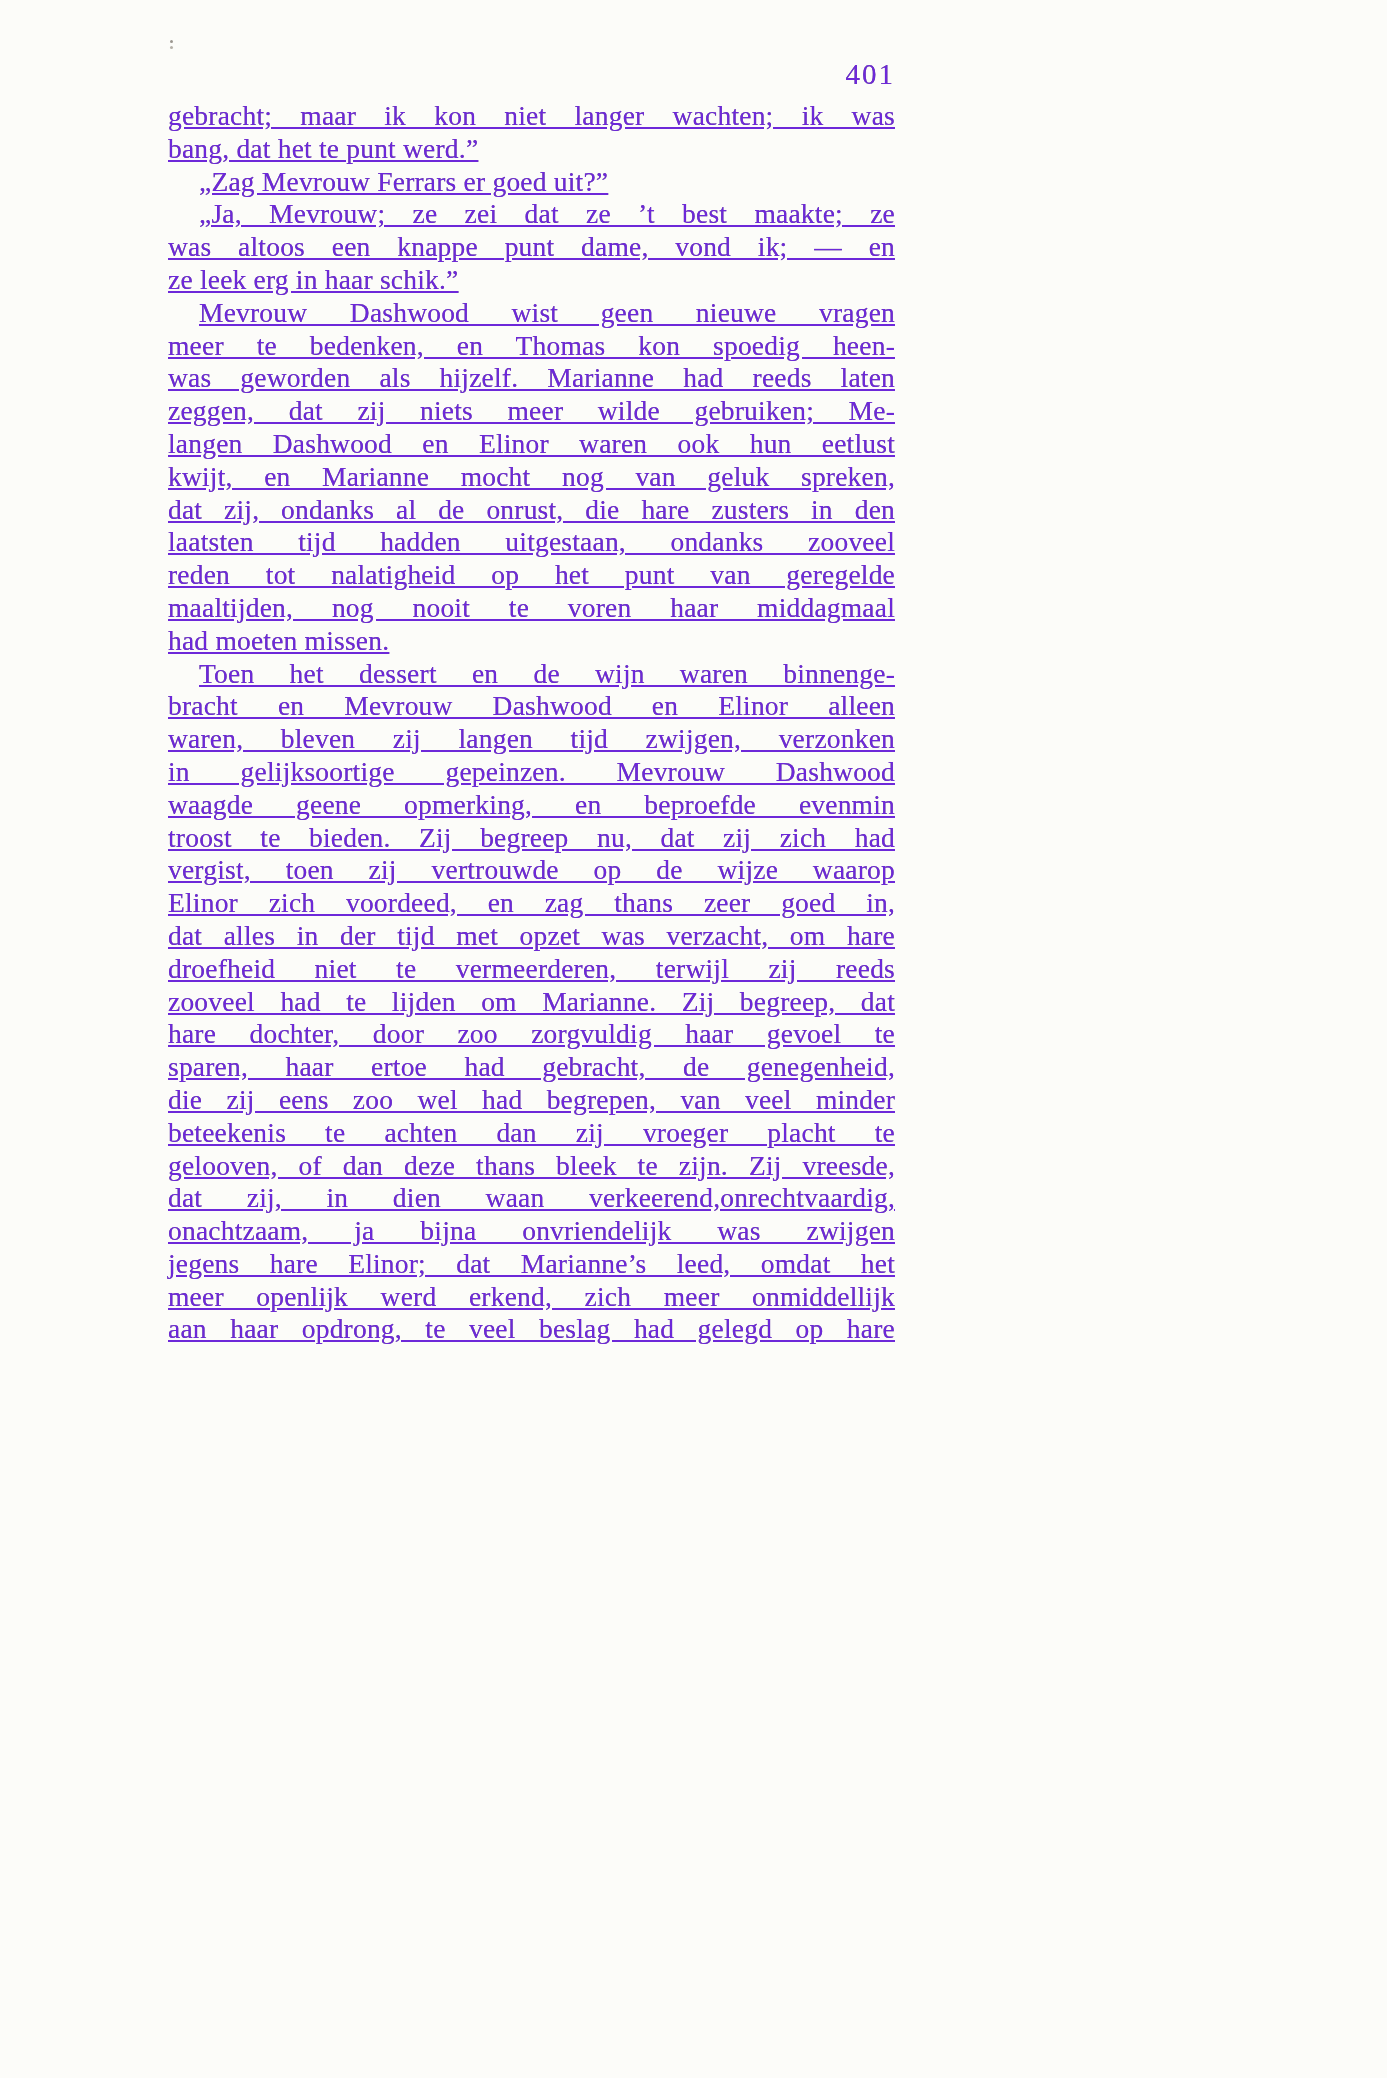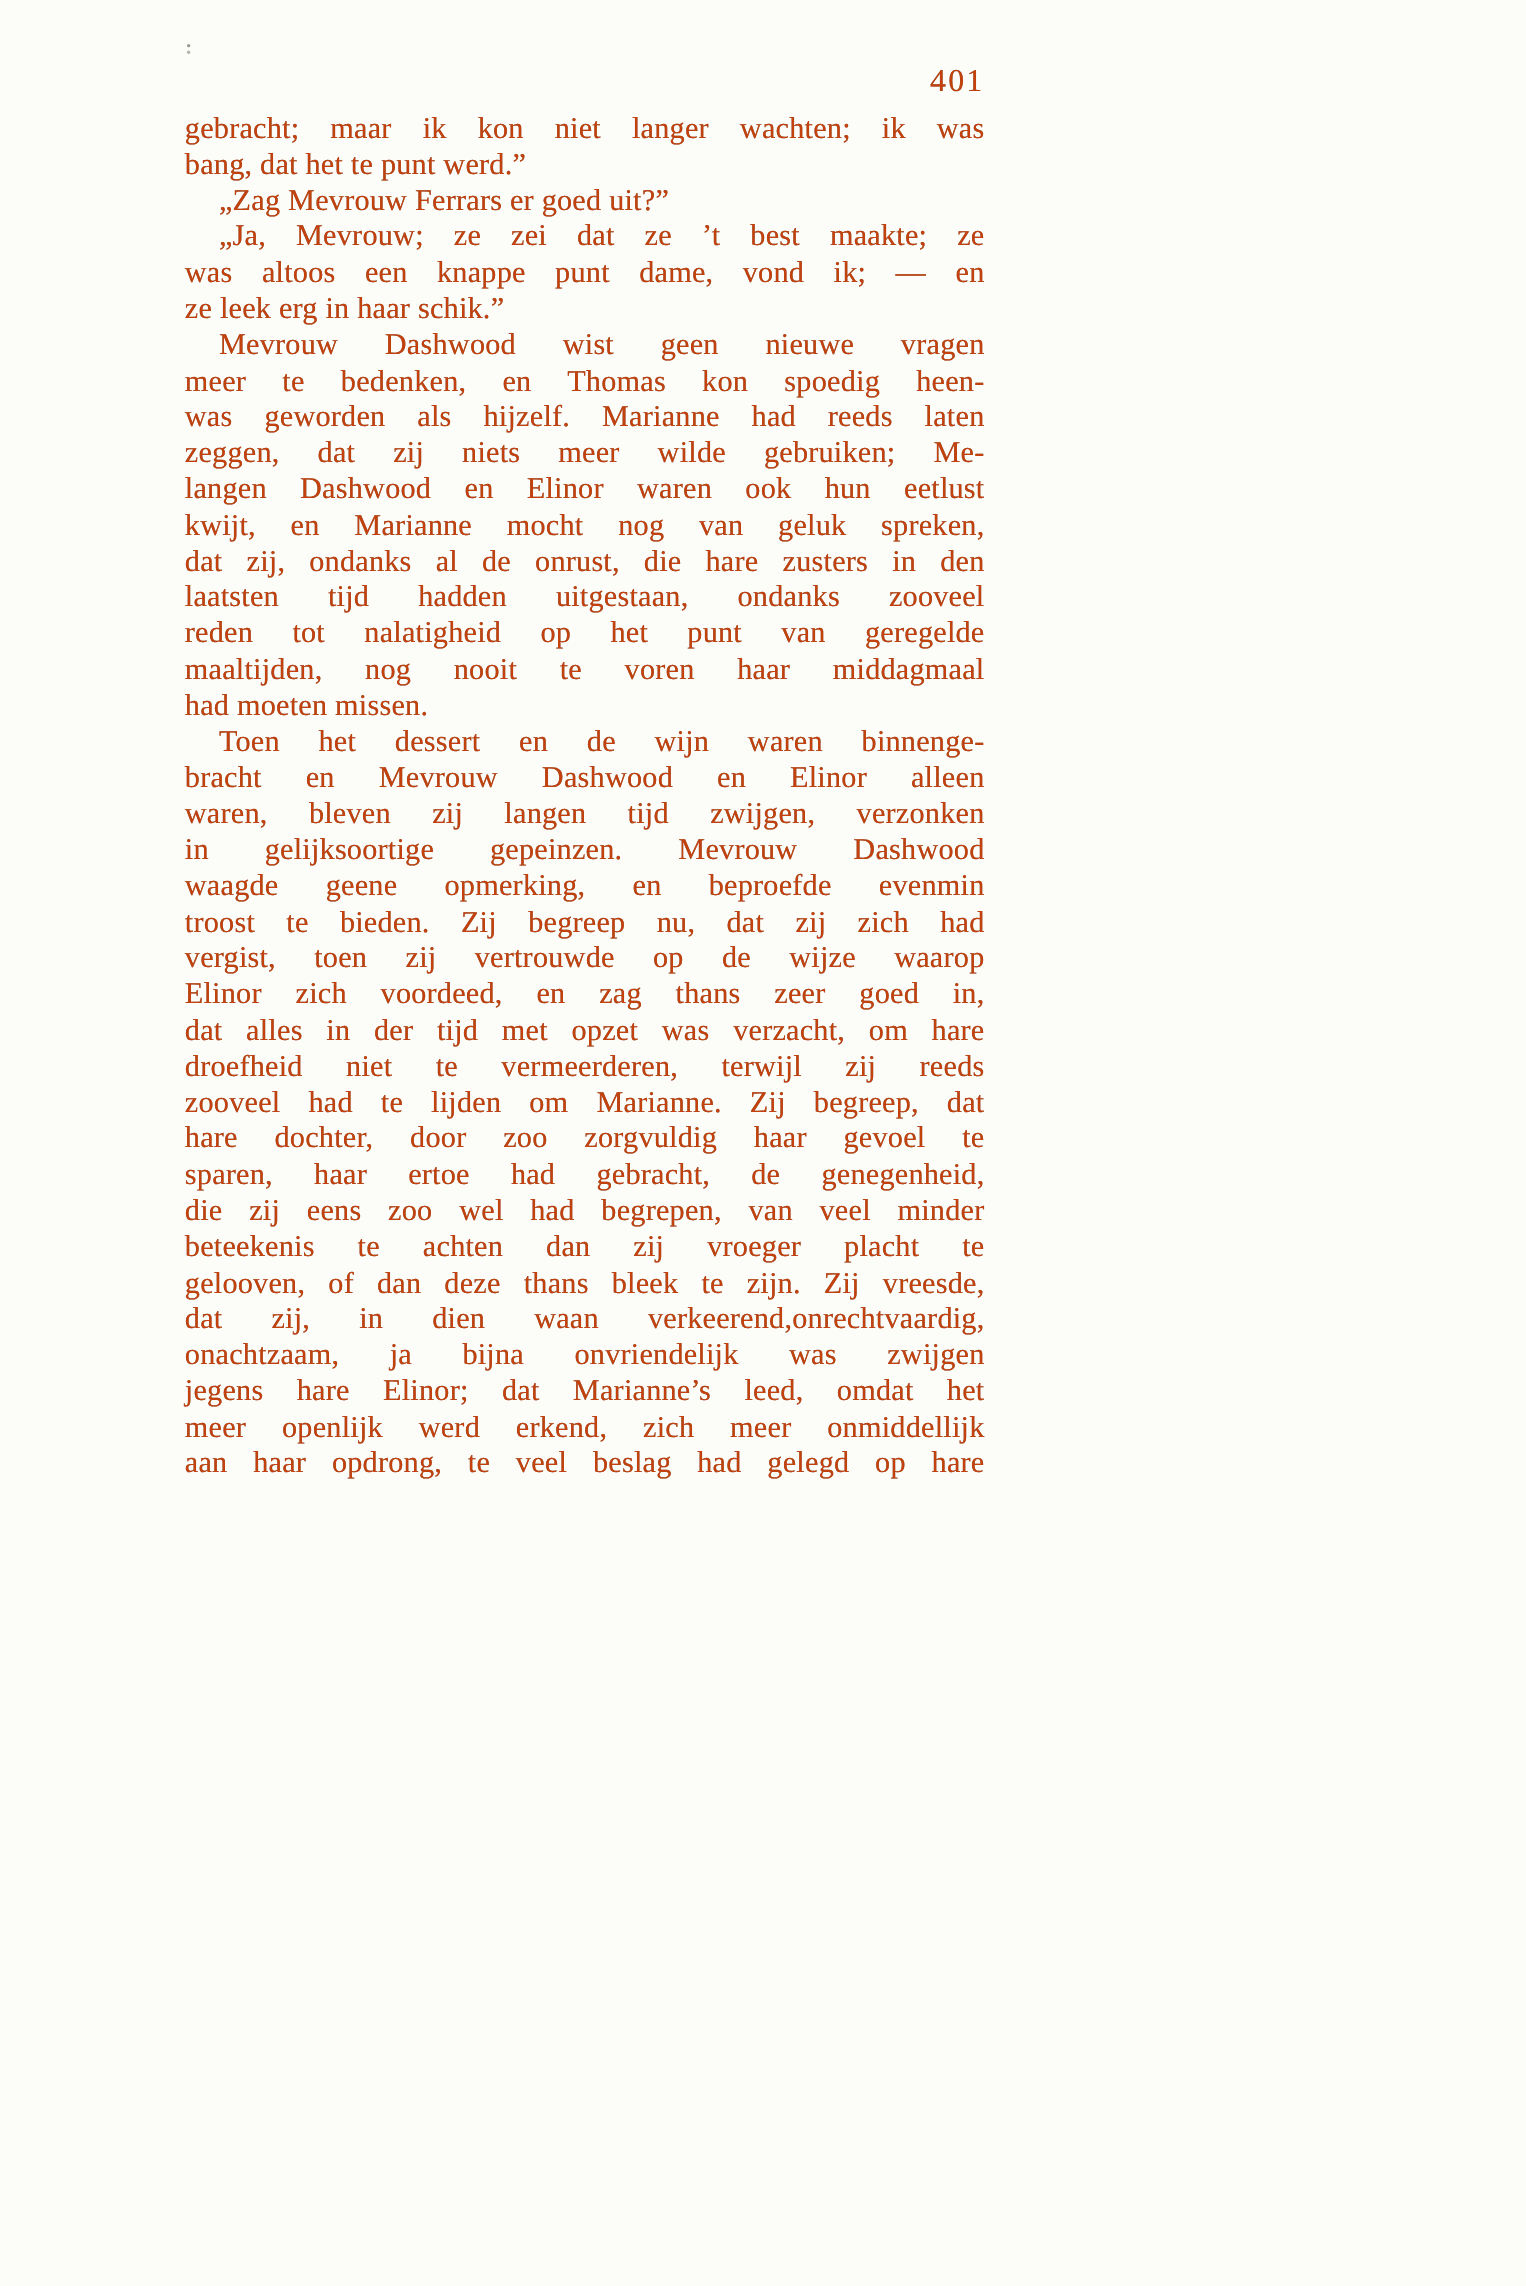--- a/index.html
+++ b/index.html
@@ -7,21 +7,21 @@
     padding: 0;
     background: #ffffff;
   }
   .page {
     position: relative;
     width: 1387px;
     height: 2078px;
     background: #fcfcf9;
     overflow: hidden;
     font-family: "Liberation Serif", "DejaVu Serif", serif;
-    color: #c2410c;
+    color: #6d28d9;
   }
   .page-number {
     position: absolute;
     top: 58px;
     left: 168px;
     width: 727px;
     text-align: right;
     font-size: 29px;
     letter-spacing: 2px;
     text-shadow: 0 0 0.5px rgba(30,28,24,0.6);
@@ -36,20 +36,21 @@
     margin: 0;
     padding: 0;
   }
   .line {
     font-size: 27.5px;
     line-height: 32.8px;
     letter-spacing: 0.2px;
     white-space: normal;
     text-align: left;
     text-shadow: 0 0 0.5px rgba(32,30,26,0.55);
+    text-decoration: underline;
   }
   .line.jl {
     text-align: justify;
     text-align-last: justify;
   }
   .line.indent {
     text-indent: 31px;
   }
   .scan-artifact {
     position: absolute;

